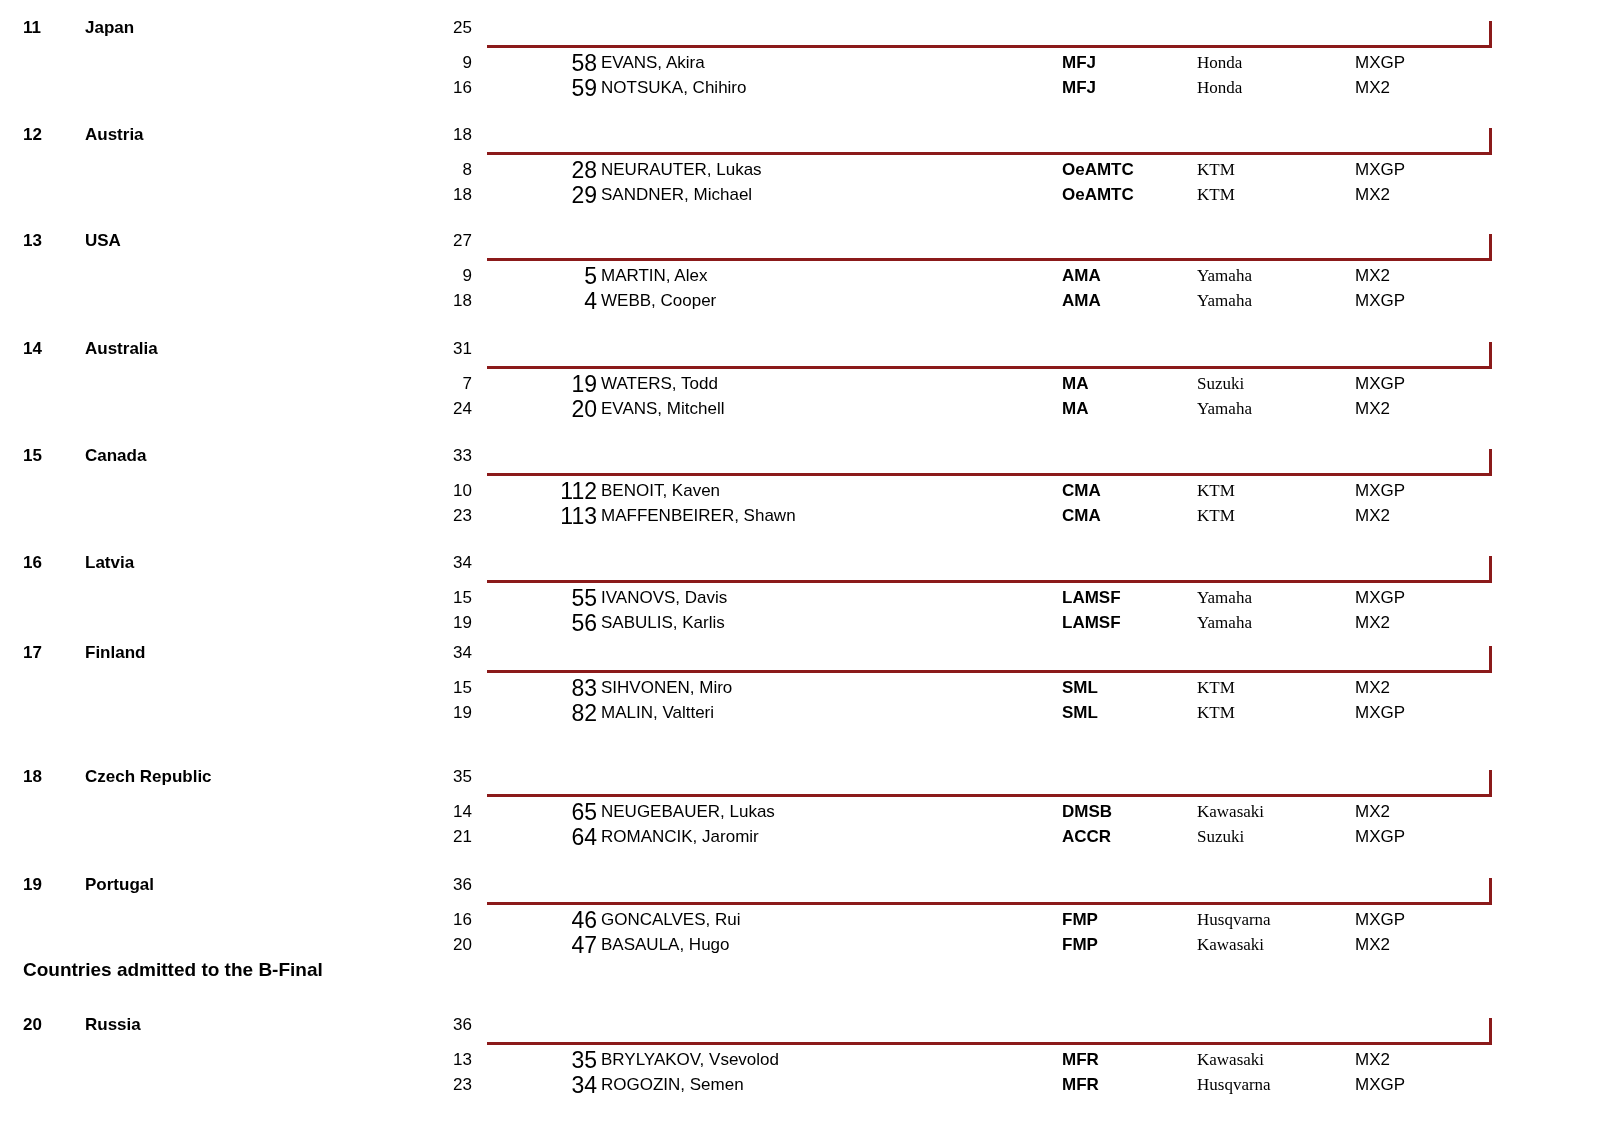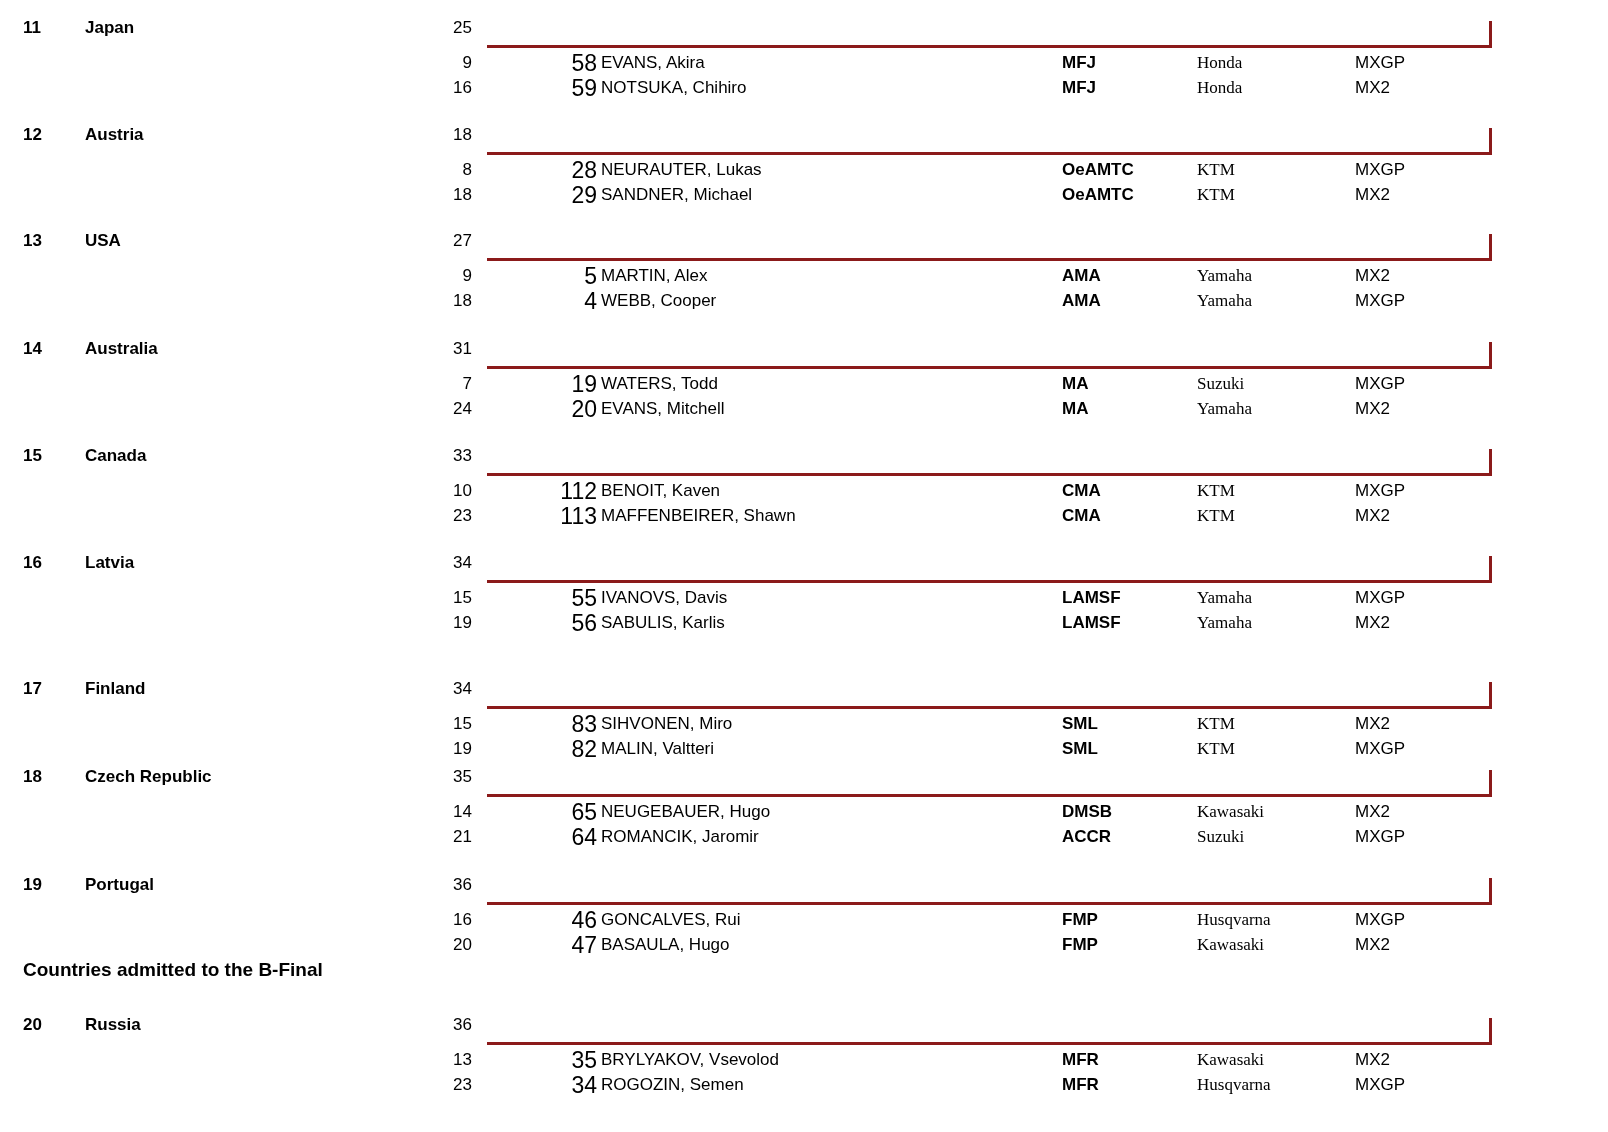--- a/index.html
+++ b/index.html
@@ -288,21 +288,21 @@
       </div>
       <div class="rider-row r2">
         <div class="rider-pos">19</div>
         <div class="rider-num">56</div>
         <div class="rider-name">SABULIS, Karlis</div>
         <div class="rider-fed">LAMSF</div>
         <div class="rider-bike">Yamaha</div>
         <div class="rider-class">MX2</div>
       </div>
     </div>
-    <div class="country-block" style="top: 679px;">
+    <div class="country-block" style="top: 643px;">
       <div class="country-rank">17</div>
       <div class="country-name">Finland</div>
       <div class="country-points">34</div>
       <div class="rule"></div>
       <div class="rider-row r1">
         <div class="rider-pos">15</div>
         <div class="rider-num">83</div>
         <div class="rider-name">SIHVONEN, Miro</div>
         <div class="rider-fed">SML</div>
         <div class="rider-bike">KTM</div>
@@ -318,21 +318,21 @@
       </div>
     </div>
     <div class="country-block" style="top: 767px;">
       <div class="country-rank">18</div>
       <div class="country-name">Czech Republic</div>
       <div class="country-points">35</div>
       <div class="rule"></div>
       <div class="rider-row r1">
         <div class="rider-pos">14</div>
         <div class="rider-num">65</div>
-        <div class="rider-name">NEUGEBAUER, Hugo</div>
+        <div class="rider-name">NEUGEBAUER, Lukas</div>
         <div class="rider-fed">DMSB</div>
         <div class="rider-bike">Kawasaki</div>
         <div class="rider-class">MX2</div>
       </div>
       <div class="rider-row r2">
         <div class="rider-pos">21</div>
         <div class="rider-num">64</div>
         <div class="rider-name">ROMANCIK, Jaromir</div>
         <div class="rider-fed">ACCR</div>
         <div class="rider-bike">Suzuki</div>

